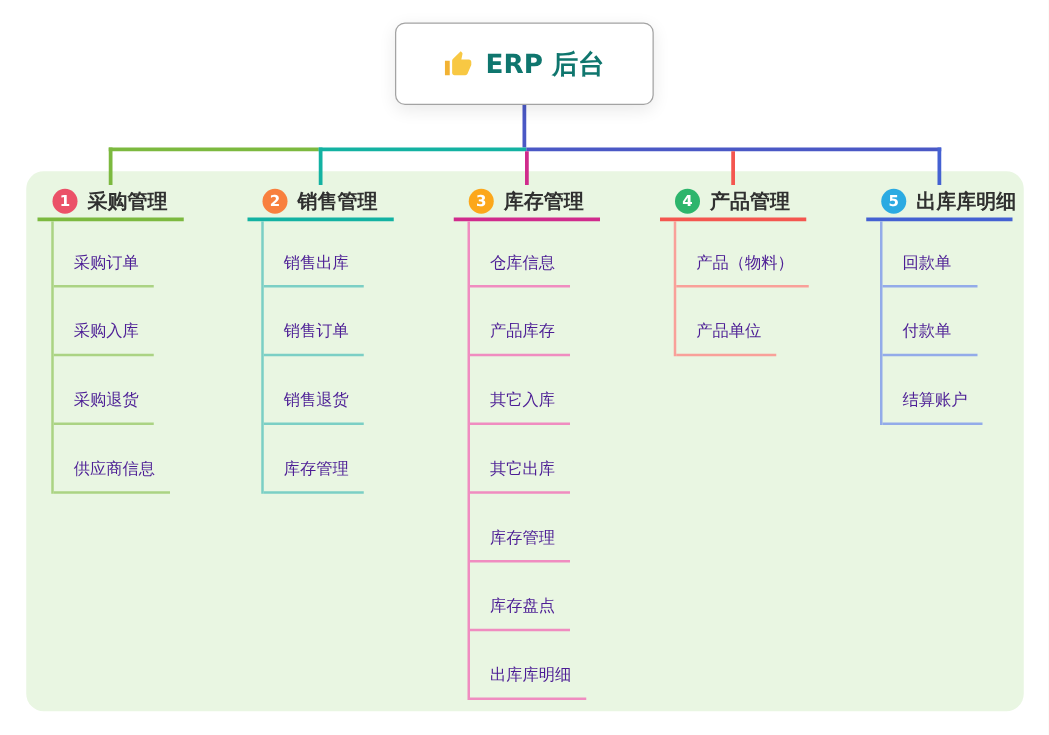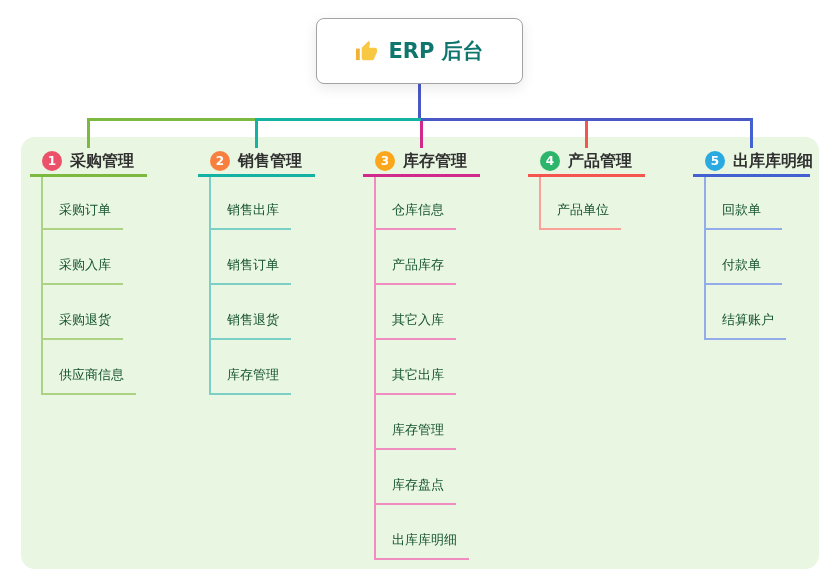--- a/index.html
+++ b/index.html
@@ -58,21 +58,21 @@
     text-align:center; flex:0 0 20px;
   }
   .hdr .title { font-size:16px; font-weight:700; color:#303030; white-space:nowrap; }
 
   .subs { margin-left:11px; border-left:2px solid var(--light); }
   .leaf {
     height:55px; display:flex; align-items:flex-end;
     border-bottom:2px solid var(--light);
     width:fit-content; min-width:76px; box-sizing:border-box;
     padding:0 12px 9px 16px;
-    font-size:13px; color:#14532d; white-space:nowrap; cursor:pointer;
+    font-size:13px; color:#4c1d95; white-space:nowrap; cursor:pointer;
   }
   .leaf:first-child { height:53px; }
 </style>
 </head>
 <body>
 
 <div class="panel"></div>
 
 <div class="line stem"></div>
 <div class="line hseg h-g"></div>
@@ -135,20 +135,21 @@
     <div class="leaf">出库库明细</div>
   </div>
 </div>
 
 <div class="branch b4">
   <div class="hdr">
     <span class="badge">4</span>
     <span class="title">产品管理</span>
   </div>
   <div class="subs">
+    <div class="leaf">产品（物料）</div>
     <div class="leaf">产品单位</div>
   </div>
 </div>
 
 <div class="branch b5">
   <div class="hdr">
     <span class="badge">5</span>
     <span class="title">出库库明细</span>
   </div>
   <div class="subs">

